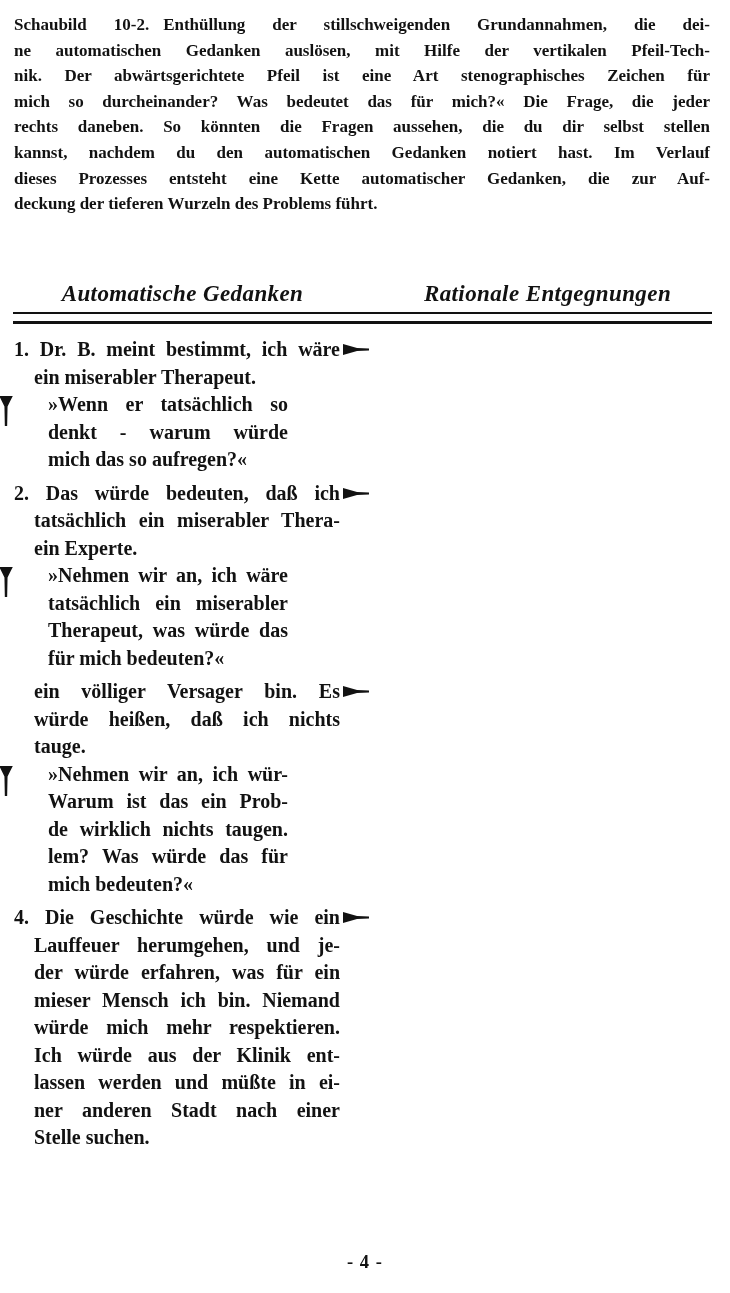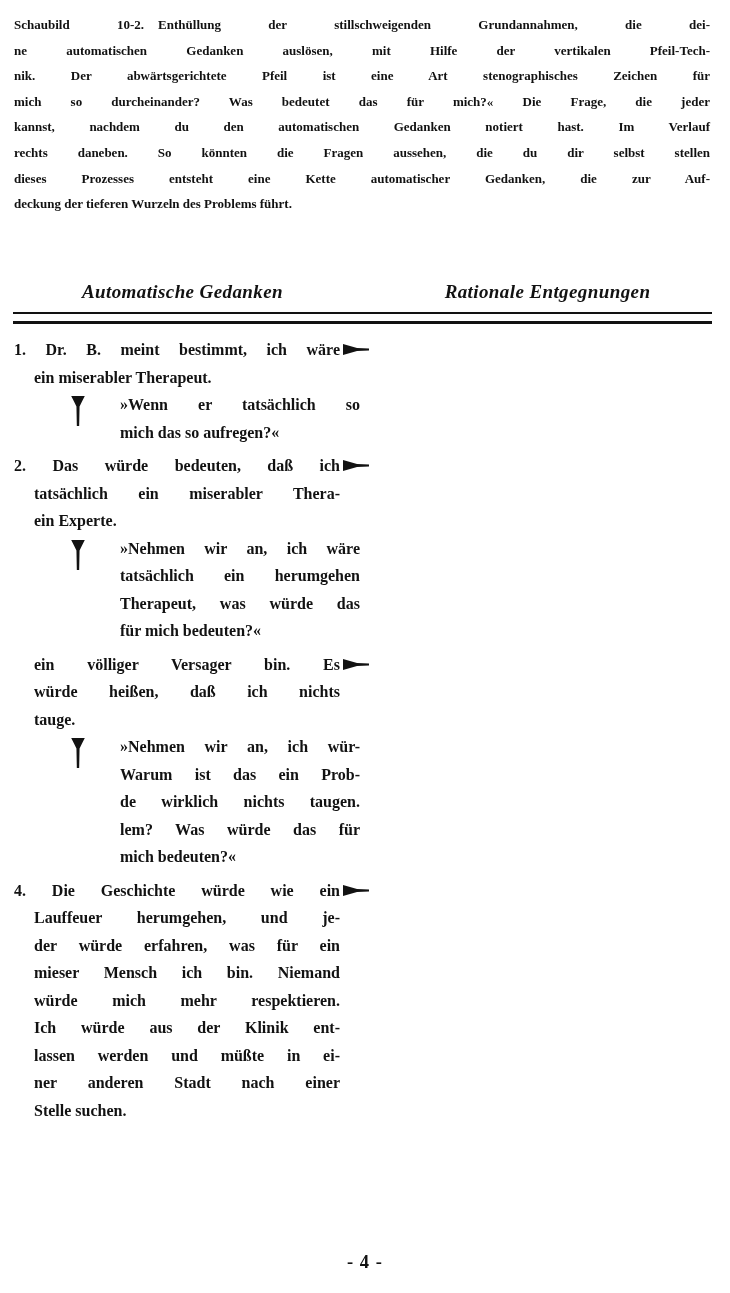--- a/index.html
+++ b/index.html
@@ -3,55 +3,55 @@
 <meta charset="utf-8">
 <style>
   html,body{margin:0;padding:0;background:#e8e8e8;}
   .page{
     position:relative;width:730px;height:1293px;background:#ffffff;
     font-family:"Liberation Serif","DejaVu Serif",serif;
     font-weight:700;color:#121212;overflow:hidden;
     -webkit-font-smoothing:antialiased;
   }
   
-  .intro{position:absolute;left:14px;top:12px;width:696px;font-size:13px;line-height:25.6px;}
+  .intro{position:absolute;left:14px;top:12px;width:696px;font-size:17px;line-height:25.6px;}
   .ln0{white-space:normal;}
   .jl{text-align:justify;text-align-last:justify;}
   .ll{text-align:center;text-align-last:left;}
   .leadin{padding-right:14px;}
   
   .heads{position:absolute;top:281px;left:0;width:730px;display:flex;}
-  .hcell{width:365px;text-align:center;font-style:italic;font-size:19px;letter-spacing:0.4px;}
+  .hcell{width:365px;text-align:center;font-style:italic;font-size:23px;letter-spacing:0.4px;}
   
   .rule{position:absolute;top:312px;left:13px;width:699px;height:7px;
         border-top:2px solid #121212;border-bottom:3px solid #121212;}
   
-  .items{position:absolute;left:14px;top:336px;width:380px;font-size:16px;line-height:27.5px;}
+  .items{position:absolute;left:14px;top:336px;width:380px;font-size:20px;line-height:27.5px;}
   .item{position:relative;width:326px;margin-bottom:6px;}
   .item .ln{padding-left:20px;}
   .item .ln.first{padding-left:0;}
-  .q{position:relative;margin-left:106px;width:240px;}
+  .q{position:relative;margin-left:34px;width:240px;}
   .q .ln{padding-left:0;}
   .rarrow{position:absolute;left:329px;top:7px;width:26px;height:13px;}
   .darrow{position:absolute;left:-50px;top:3px;width:16px;height:33px;}
   
   .pageno{position:absolute;top:1252px;left:0;width:730px;text-align:center;
           font-size:18.5px;letter-spacing:1px;}
 </style>
 </head>
 <body>
 
 <div class="page">
   <div class="intro" id="intro">
       <div class="ln0 jl"><span class="leadin">Schaubild 10-2.</span>Enthüllung der stillschweigenden Grundannahmen, die dei-</div>
       <div class="ln0 jl">ne automatischen Gedanken auslösen, mit Hilfe der vertikalen Pfeil-Tech-</div>
       <div class="ln0 jl">nik. Der abwärtsgerichtete Pfeil ist eine Art stenographisches Zeichen für</div>
       <div class="ln0 jl">mich so durcheinander? Was bedeutet das für mich?« Die Frage, die jeder</div>
+      <div class="ln0 jl">rechts daneben. So könnten die Fragen aussehen, die du dir selbst stellen</div>
       <div class="ln0 jl">kannst, nachdem du den automatischen Gedanken notiert hast. Im Verlauf</div>
-      <div class="ln0 jl">rechts daneben. So könnten die Fragen aussehen, die du dir selbst stellen</div>
       <div class="ln0 jl">dieses Prozesses entsteht eine Kette automatischer Gedanken, die zur Auf-</div>
       <div class="ln0 ll">deckung der tieferen Wurzeln des Problems führt.</div>
     </div>
 
   <div class="heads">
     <div class="hcell">Automatische Gedanken</div>
     <div class="hcell">Rationale Entgegnungen</div>
   </div>
 
   <div class="rule"></div>
@@ -61,36 +61,37 @@
         <div class="ln first jl">1. Dr. B. meint bestimmt, ich wäre</div>
         <div class="ln ll">ein miserabler Therapeut.</div>
   <svg class="rarrow" viewBox="0 0 26 12" xmlns="http://www.w3.org/2000/svg">
     <polygon points="0,0.5 14,4.6 26,5.1 26,6.9 14,7.6 0,11.5" fill="#121212"></polygon>
   </svg>
 <div class="q">
   <svg class="darrow" viewBox="0 0 16 34" xmlns="http://www.w3.org/2000/svg">
     <polygon points="1,2 15,2 12,8 9.6,13 9.2,33 6.8,33 6.4,13 4,8" fill="#121212"></polygon>
   </svg>
 <div class="ln jl">»Wenn er tatsächlich so</div>
+          <div class="ln jl">denkt - warum würde</div>
           <div class="ln ll">mich das so aufregen?«</div>
         </div>
       </div>
       <div class="item">
         <div class="ln first jl">2. Das würde bedeuten, daß ich</div>
         <div class="ln jl">tatsächlich ein miserabler Thera-</div>
         <div class="ln ll">ein Experte.</div>
   <svg class="rarrow" viewBox="0 0 26 12" xmlns="http://www.w3.org/2000/svg">
     <polygon points="0,0.5 14,4.6 26,5.1 26,6.9 14,7.6 0,11.5" fill="#121212"></polygon>
   </svg>
 <div class="q">
   <svg class="darrow" viewBox="0 0 16 34" xmlns="http://www.w3.org/2000/svg">
     <polygon points="1,2 15,2 12,8 9.6,13 9.2,33 6.8,33 6.4,13 4,8" fill="#121212"></polygon>
   </svg>
 <div class="ln jl">»Nehmen wir an, ich wäre</div>
-          <div class="ln jl">tatsächlich ein herumgehen</div>
+          <div class="ln jl">tatsächlich ein miserabler</div>
           <div class="ln jl">Therapeut, was würde das</div>
           <div class="ln ll">für mich bedeuten?«</div>
         </div>
       </div>
       <div class="item">
         <div class="ln jl">ein völliger Versager bin. Es</div>
         <div class="ln jl">würde heißen, daß ich nichts</div>
         <div class="ln ll">tauge.</div>
   <svg class="rarrow" viewBox="0 0 26 12" xmlns="http://www.w3.org/2000/svg">
     <polygon points="0,0.5 14,4.6 26,5.1 26,6.9 14,7.6 0,11.5" fill="#121212"></polygon>

